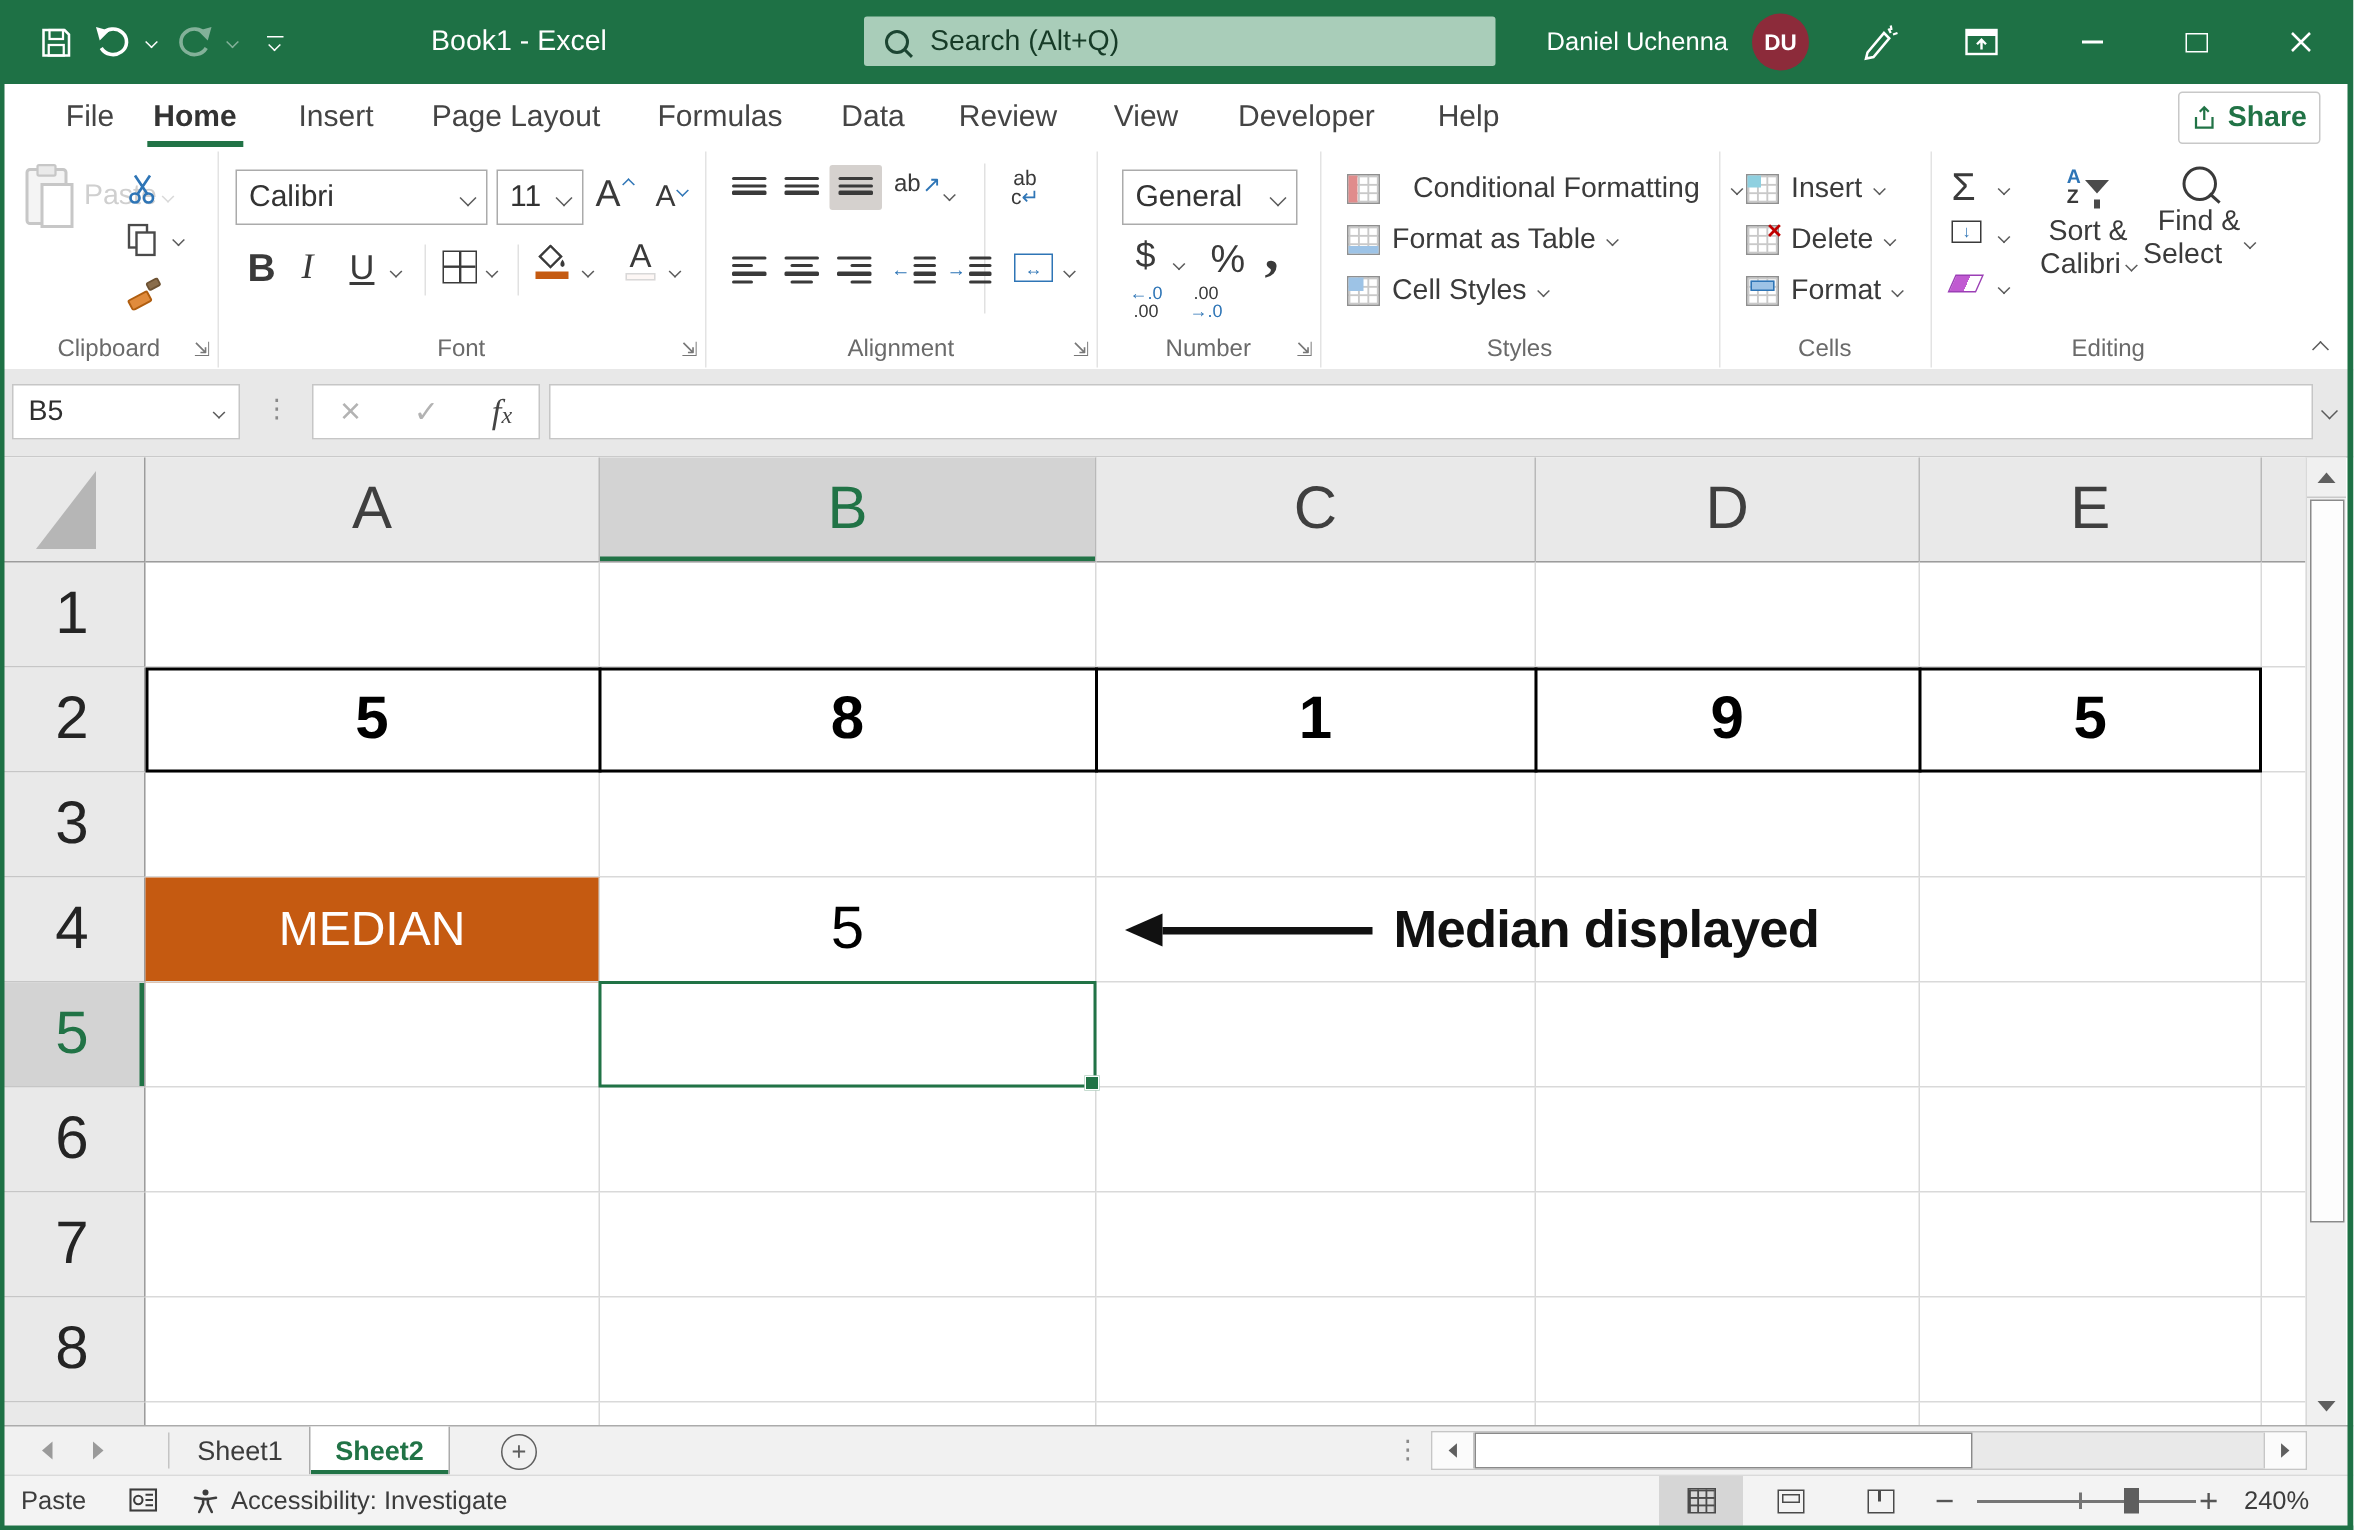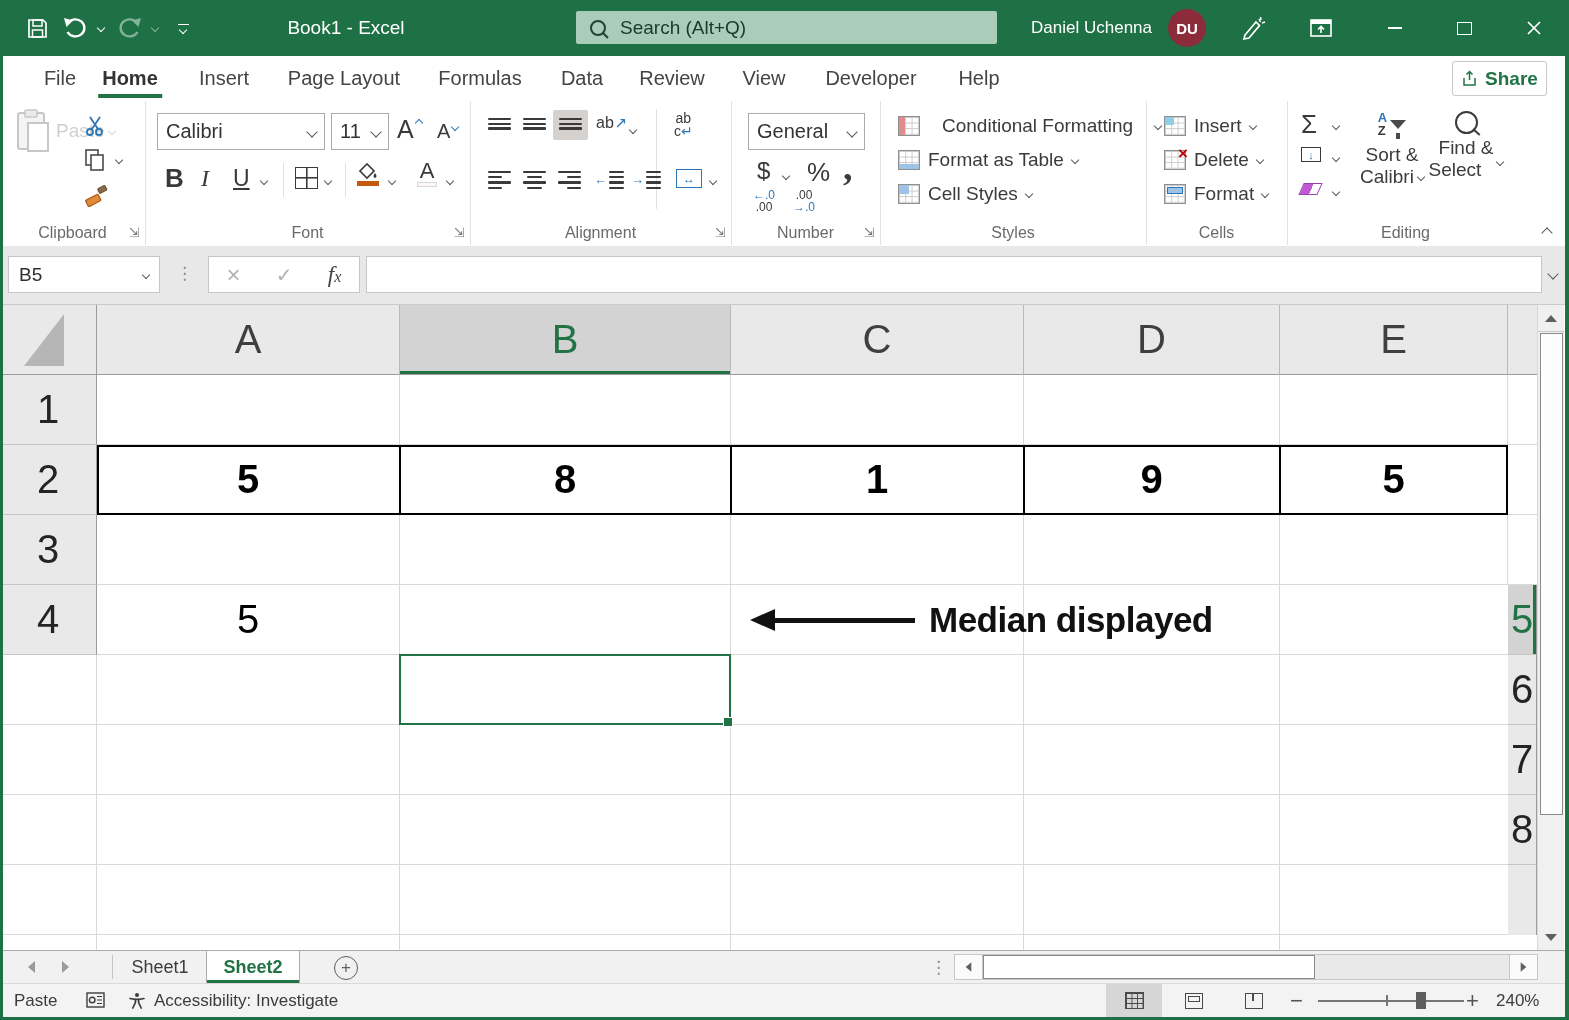--- a/index.html
+++ b/index.html
@@ -563,20 +563,21 @@
 
   <div class="rh">3</div>
   <div class="c"></div>
   <div class="c"></div>
   <div class="c"></div>
   <div class="c"></div>
   <div class="c"></div>
   <div class="cfill"></div>
 
   <div class="rh">4</div>
+  <div class="c median">MEDIAN</div>
   <div class="c mval">5</div>
   <div class="c"></div>
   <div class="c"></div>
   <div class="c"></div>
   <div class="cfill"></div>
 
   <div class="rh sel">5</div>
   <div class="c"></div>
   <div class="c"></div>
   <div class="c"></div>

